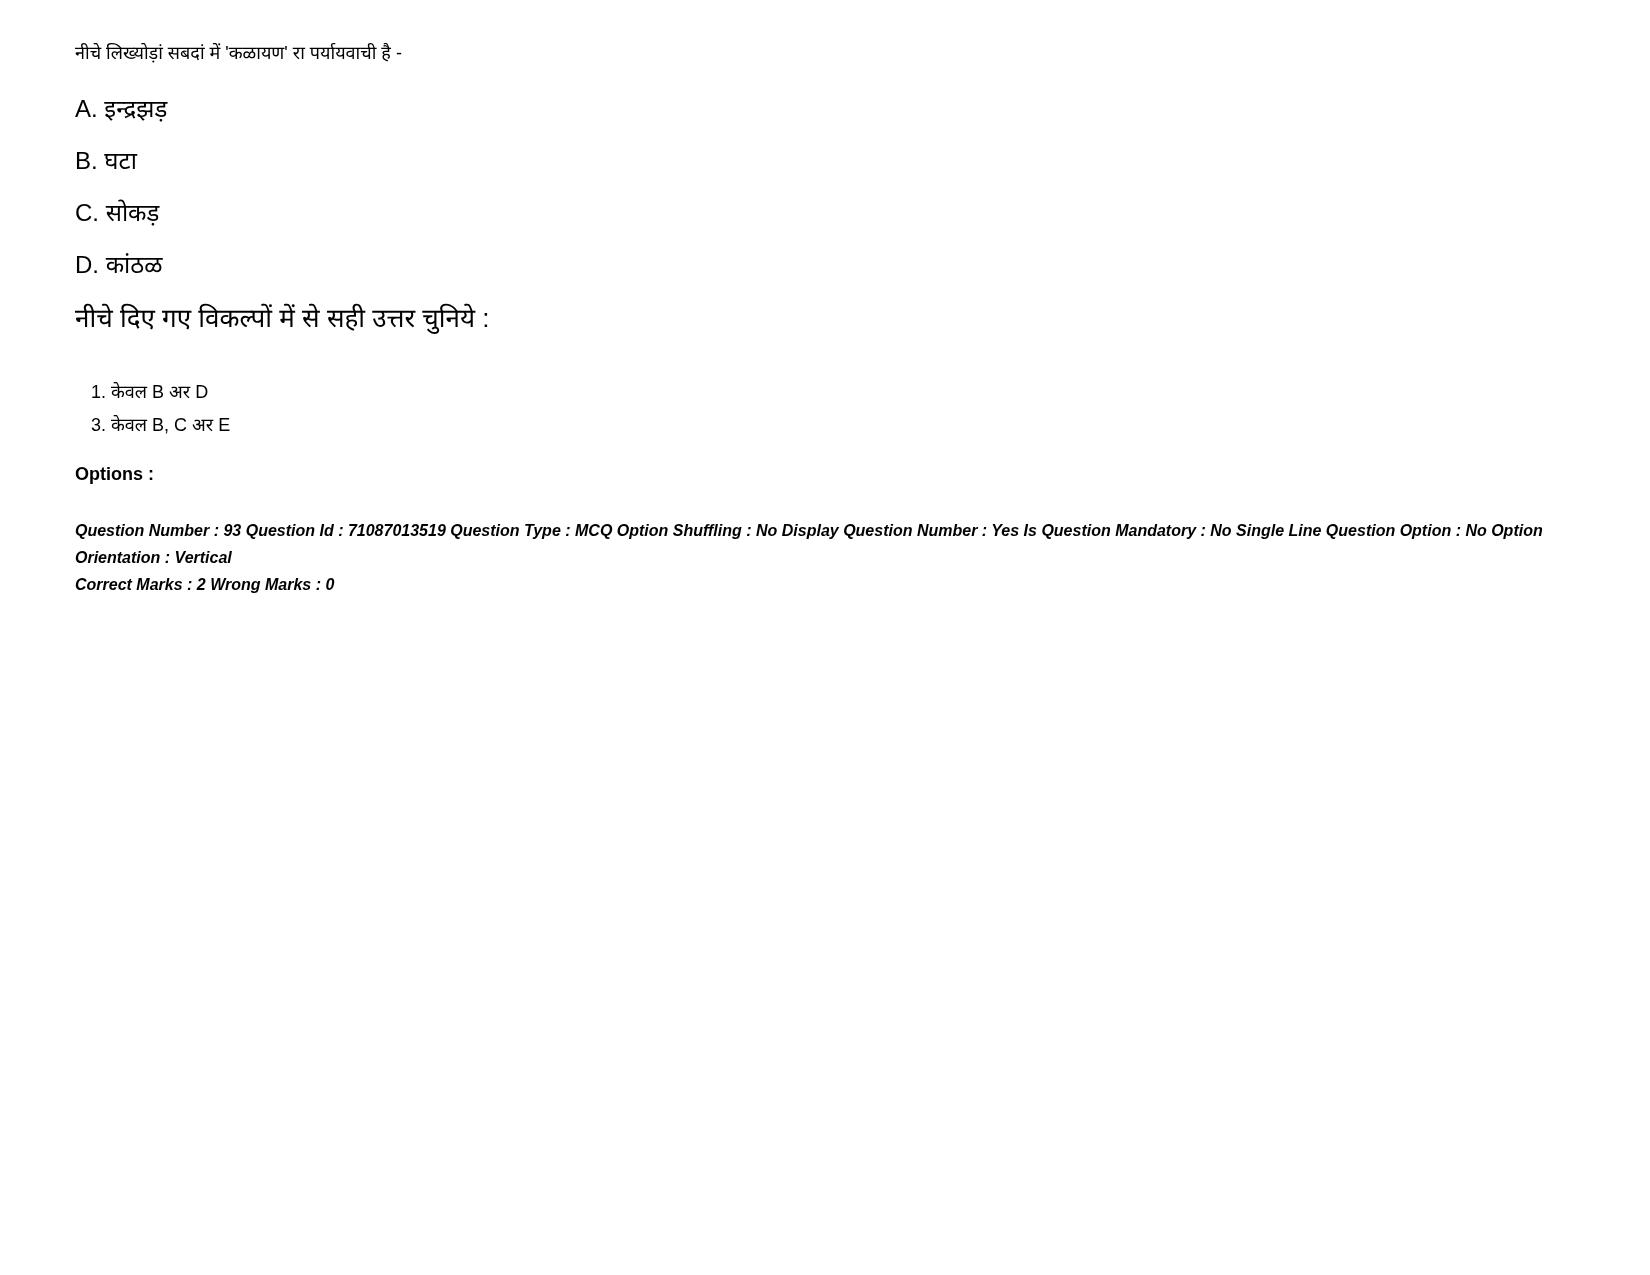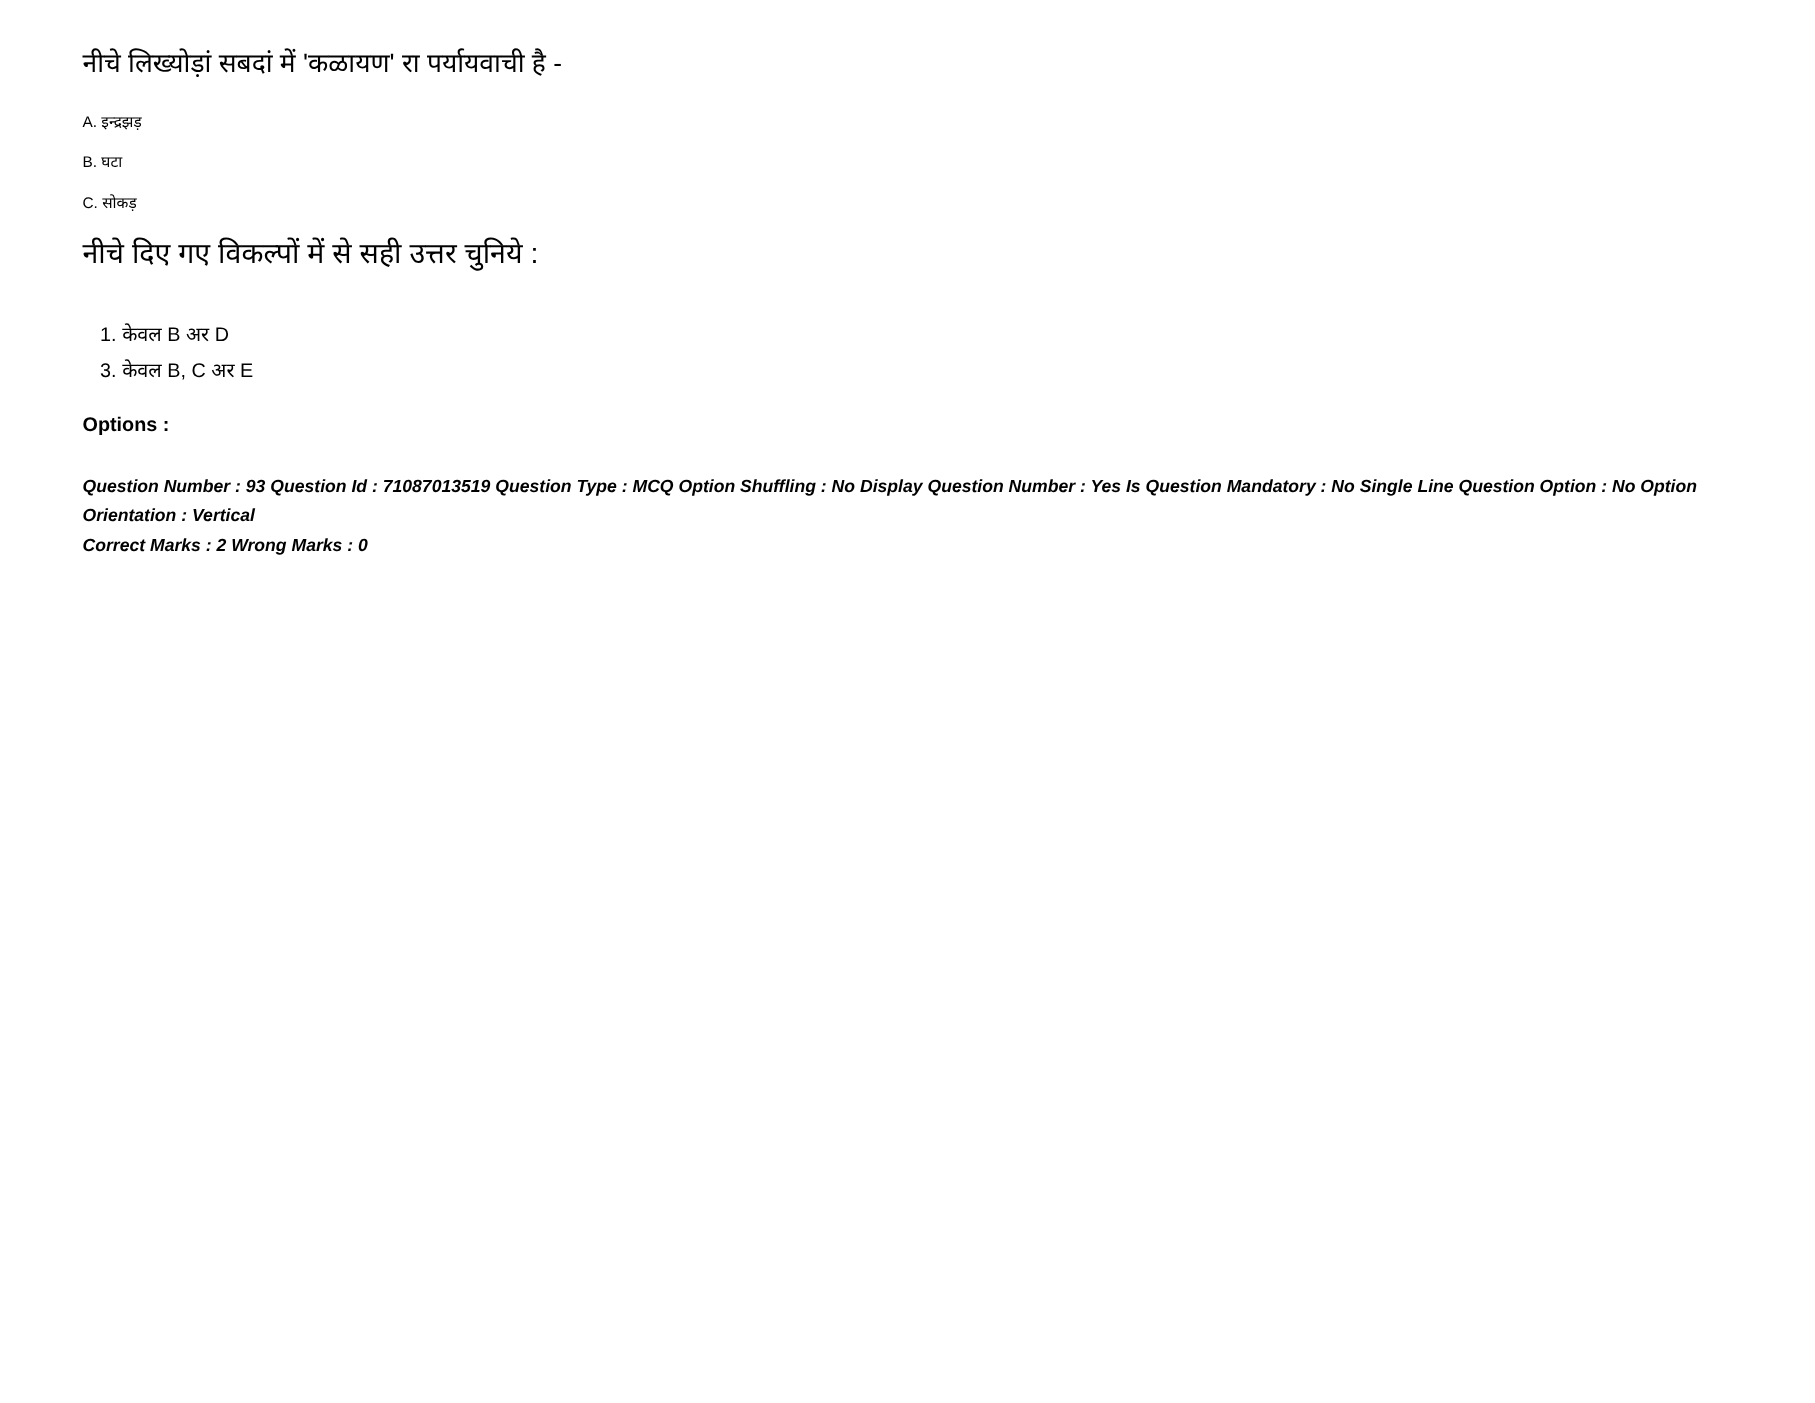--- a/index.html
+++ b/index.html
@@ -10,26 +10,26 @@
     body {
       background: #ffffff;
       font-family: Arial, sans-serif;
       font-size: 18px;
       color: #000000;
       padding: 40px 75px;
       width: 1650px;
       min-height: 1275px;
     }
     .question-text {
-      font-size: 24px;
+      font-size: 18px;
       margin-bottom: 24px;
       line-height: 1.5;
     }
     .option-item {
-      font-size: 14px;
+      font-size: 24px;
       margin-bottom: 16px;
       line-height: 1.5;
     }
     .instruction-text {
       font-size: 26px;
       margin-top: 8px;
       margin-bottom: 16px;
       line-height: 1.5;
     }
     .answer-options {
@@ -73,20 +73,24 @@
       <span>इन्द्रझड़</span>
     </div>
     <div class="option-item">
       <span>B.</span>
       <span>घटा</span>
     </div>
     <div class="option-item">
       <span>C.</span>
       <span>सोकड़</span>
     </div>
+    <div class="option-item">
+      <span>D.</span>
+      <span>कांठळ</span>
+    </div>
   </div>
 
   <div class="instruction-text">नीचे दिए गए विकल्पों में से सही उत्तर चुनिये :</div>
 
   <div class="answer-options">
     <div class="answer-option-item">
       <span>1.</span>
       <span>केवल B अर D</span>
     </div>
     <div class="answer-option-item">

